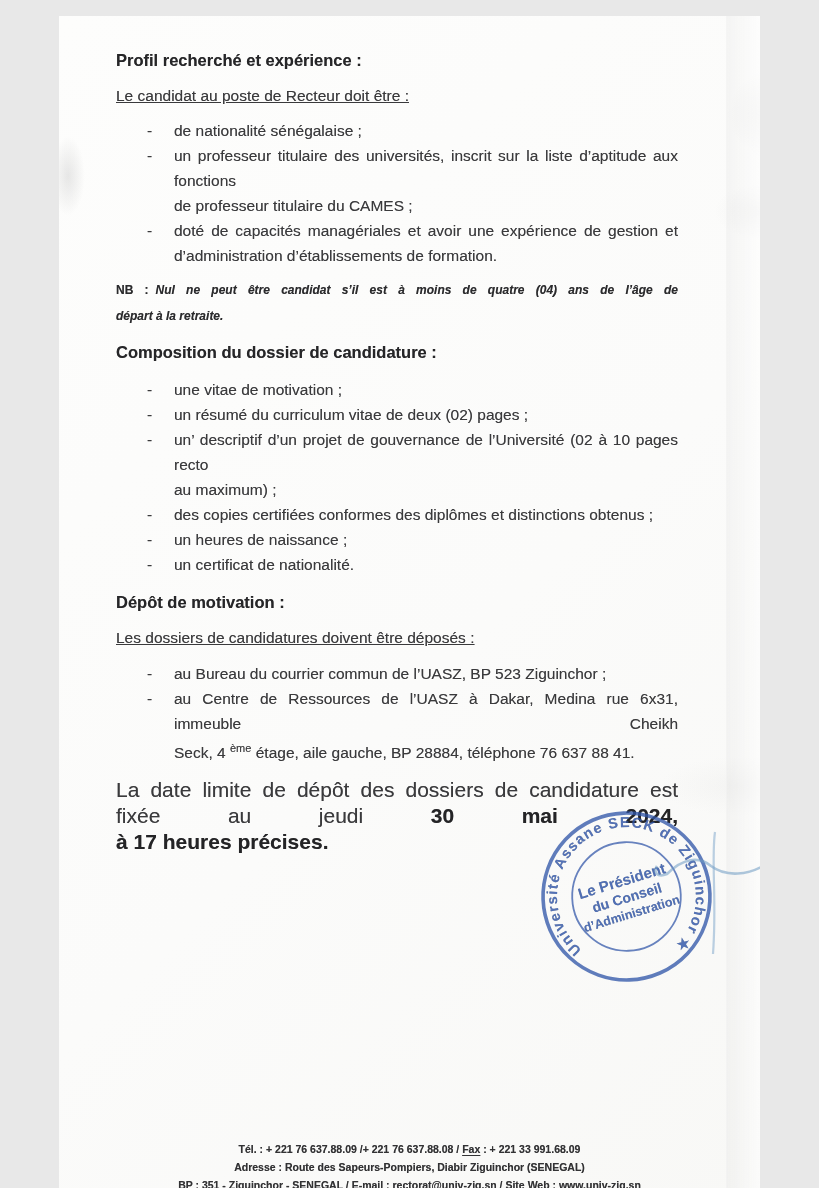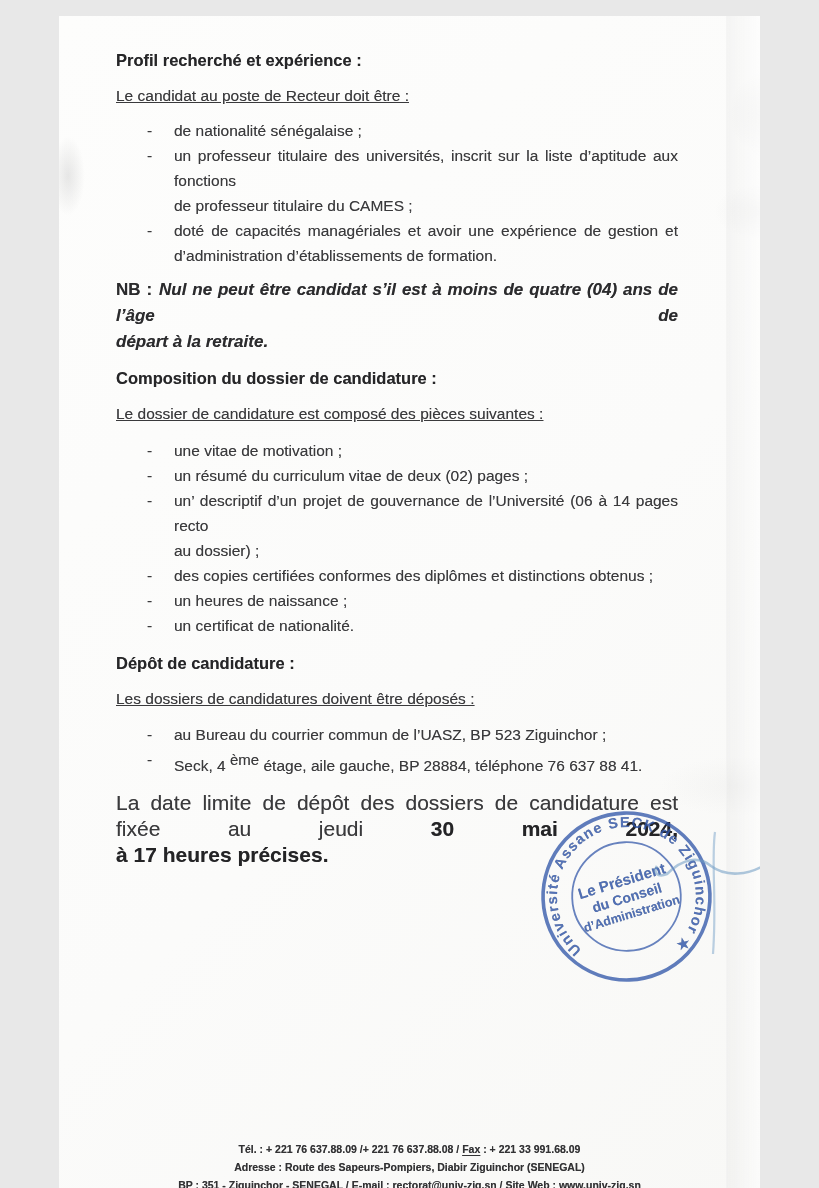--- a/index.html
+++ b/index.html
@@ -20,30 +20,30 @@
     line-height:22px;
   }
   .p { font-size:15.5px; line-height:21px; margin-top:14px;text-decoration:underline; }
   .list { margin-top:12px; }
   .li { display:flex; line-height:25px; font-size:15.5px; }
   .dash { width:27px; padding-left:31px; flex:0 0 58px; }
   .li-text { flex:1 1 auto; max-width:622px; }
   .ln { display:block; }
   .just { text-align:justify; text-align-last:justify; }
   .nb {
-    margin-top:9px; font-size:17px; font-weight:bold; color:#2b2b2d;
+    margin-top:9px; font-size:12px; font-weight:bold; color:#2b2b2d;
     line-height:26px; max-width:682px;
   }
   .nb i { font-style:italic; }
   .nbl { margin-right:7px; font-style:normal; }
   .sec { margin-top:12px; }
   .sec2 { margin-top:14px; }
   .closing { margin-top:12px; font-size:21px; line-height:26px; max-width:682px; }
   .closing b { color:#242426; }
-  sup.sm { font-size:15px; vertical-align:super; }
+  sup.sm { font-size:11px; vertical-align:super; }
 
   
   .stamp { position:absolute; left:477px; top:790px; width:181px; height:181px; transform:rotate(-2deg); opacity:.93; }
   .stamp text { font-family:"Liberation Sans", sans-serif; }
 
   
   .penmark { position:absolute; left:588px; top:802px; width:190px; height:150px; }
 
   
   .blot { position:absolute; pointer-events:none; }
@@ -111,40 +111,39 @@
       </div>
     </div>
 
     <p class="nb">
       <span class="ln just"><b class="nbl">NB :</b><i>Nul ne peut être candidat s’il est à moins de quatre (04) ans de l’âge de</i></span>
       <i class="ln">départ à la retraite.</i>
     </p>
 
     <h2 class="h sec">Composition du dossier de candidature :</h2>
 
-    <p class="p">Le dossier de candidature est composé des pièces suivantes :</p>
 
     <div class="list sec2" style="margin-top:14px;">
       <div class="li">
         <span class="dash">-</span>
         <span class="li-text">
             <span class="ln">une vitae de motivation ;</span>
           </span>
       </div>
       <div class="li">
         <span class="dash">-</span>
         <span class="li-text">
             <span class="ln">un résumé du curriculum vitae de deux (02) pages ;</span>
           </span>
       </div>
       <div class="li">
         <span class="dash">-</span>
         <span class="li-text">
-          <span class="ln just">un’ descriptif d’un projet de gouvernance de l’Université (06 à 14 pages recto</span>
-          <span class="ln">au dossier) ;</span>
+          <span class="ln just">un’ descriptif d’un projet de gouvernance de l’Université (02 à 10 pages recto</span>
+          <span class="ln">au maximum) ;</span>
         </span>
       </div>
       <div class="li">
         <span class="dash">-</span>
         <span class="li-text">
             <span class="ln">des copies certifiées conformes des diplômes et distinctions obtenus ;</span>
           </span>
       </div>
       <div class="li">
         <span class="dash">-</span>
@@ -153,34 +152,35 @@
           </span>
       </div>
       <div class="li">
         <span class="dash">-</span>
         <span class="li-text">
             <span class="ln">un certificat de nationalité.</span>
           </span>
       </div>
     </div>
 
-    <h2 class="h sec2" style="margin-top:14px;">Dépôt de candidature :</h2>
+    <h2 class="h sec2" style="margin-top:14px;">Dépôt de motivation :</h2>
 
     <p class="p">Les dossiers de candidatures doivent être déposés :</p>
 
     <div class="list" style="margin-top:13px;">
       <div class="li">
         <span class="dash">-</span>
         <span class="li-text">
             <span class="ln">au Bureau du courrier commun de l’UASZ, BP 523 Ziguinchor ;</span>
           </span>
       </div>
       <div class="li">
         <span class="dash">-</span>
         <span class="li-text">
+          <span class="ln just">au Centre de Ressources de l’UASZ à Dakar, Medina rue 6x31, immeuble Cheikh</span>
           <span class="ln"><span>Seck, 4 </span><sup class="sm">ème</sup><span> étage, aile gauche, BP 28884, téléphone 76 637 88 41.</span></span>
         </span>
       </div>
     </div>
 
     <p class="closing">
       <span class="ln just"><span>La date limite de dépôt des dossiers de candidature est fixée au jeudi </span><b>30 mai 2024,</b></span>
       <b class="ln">à 17 heures précises.</b>
     </p>
 

